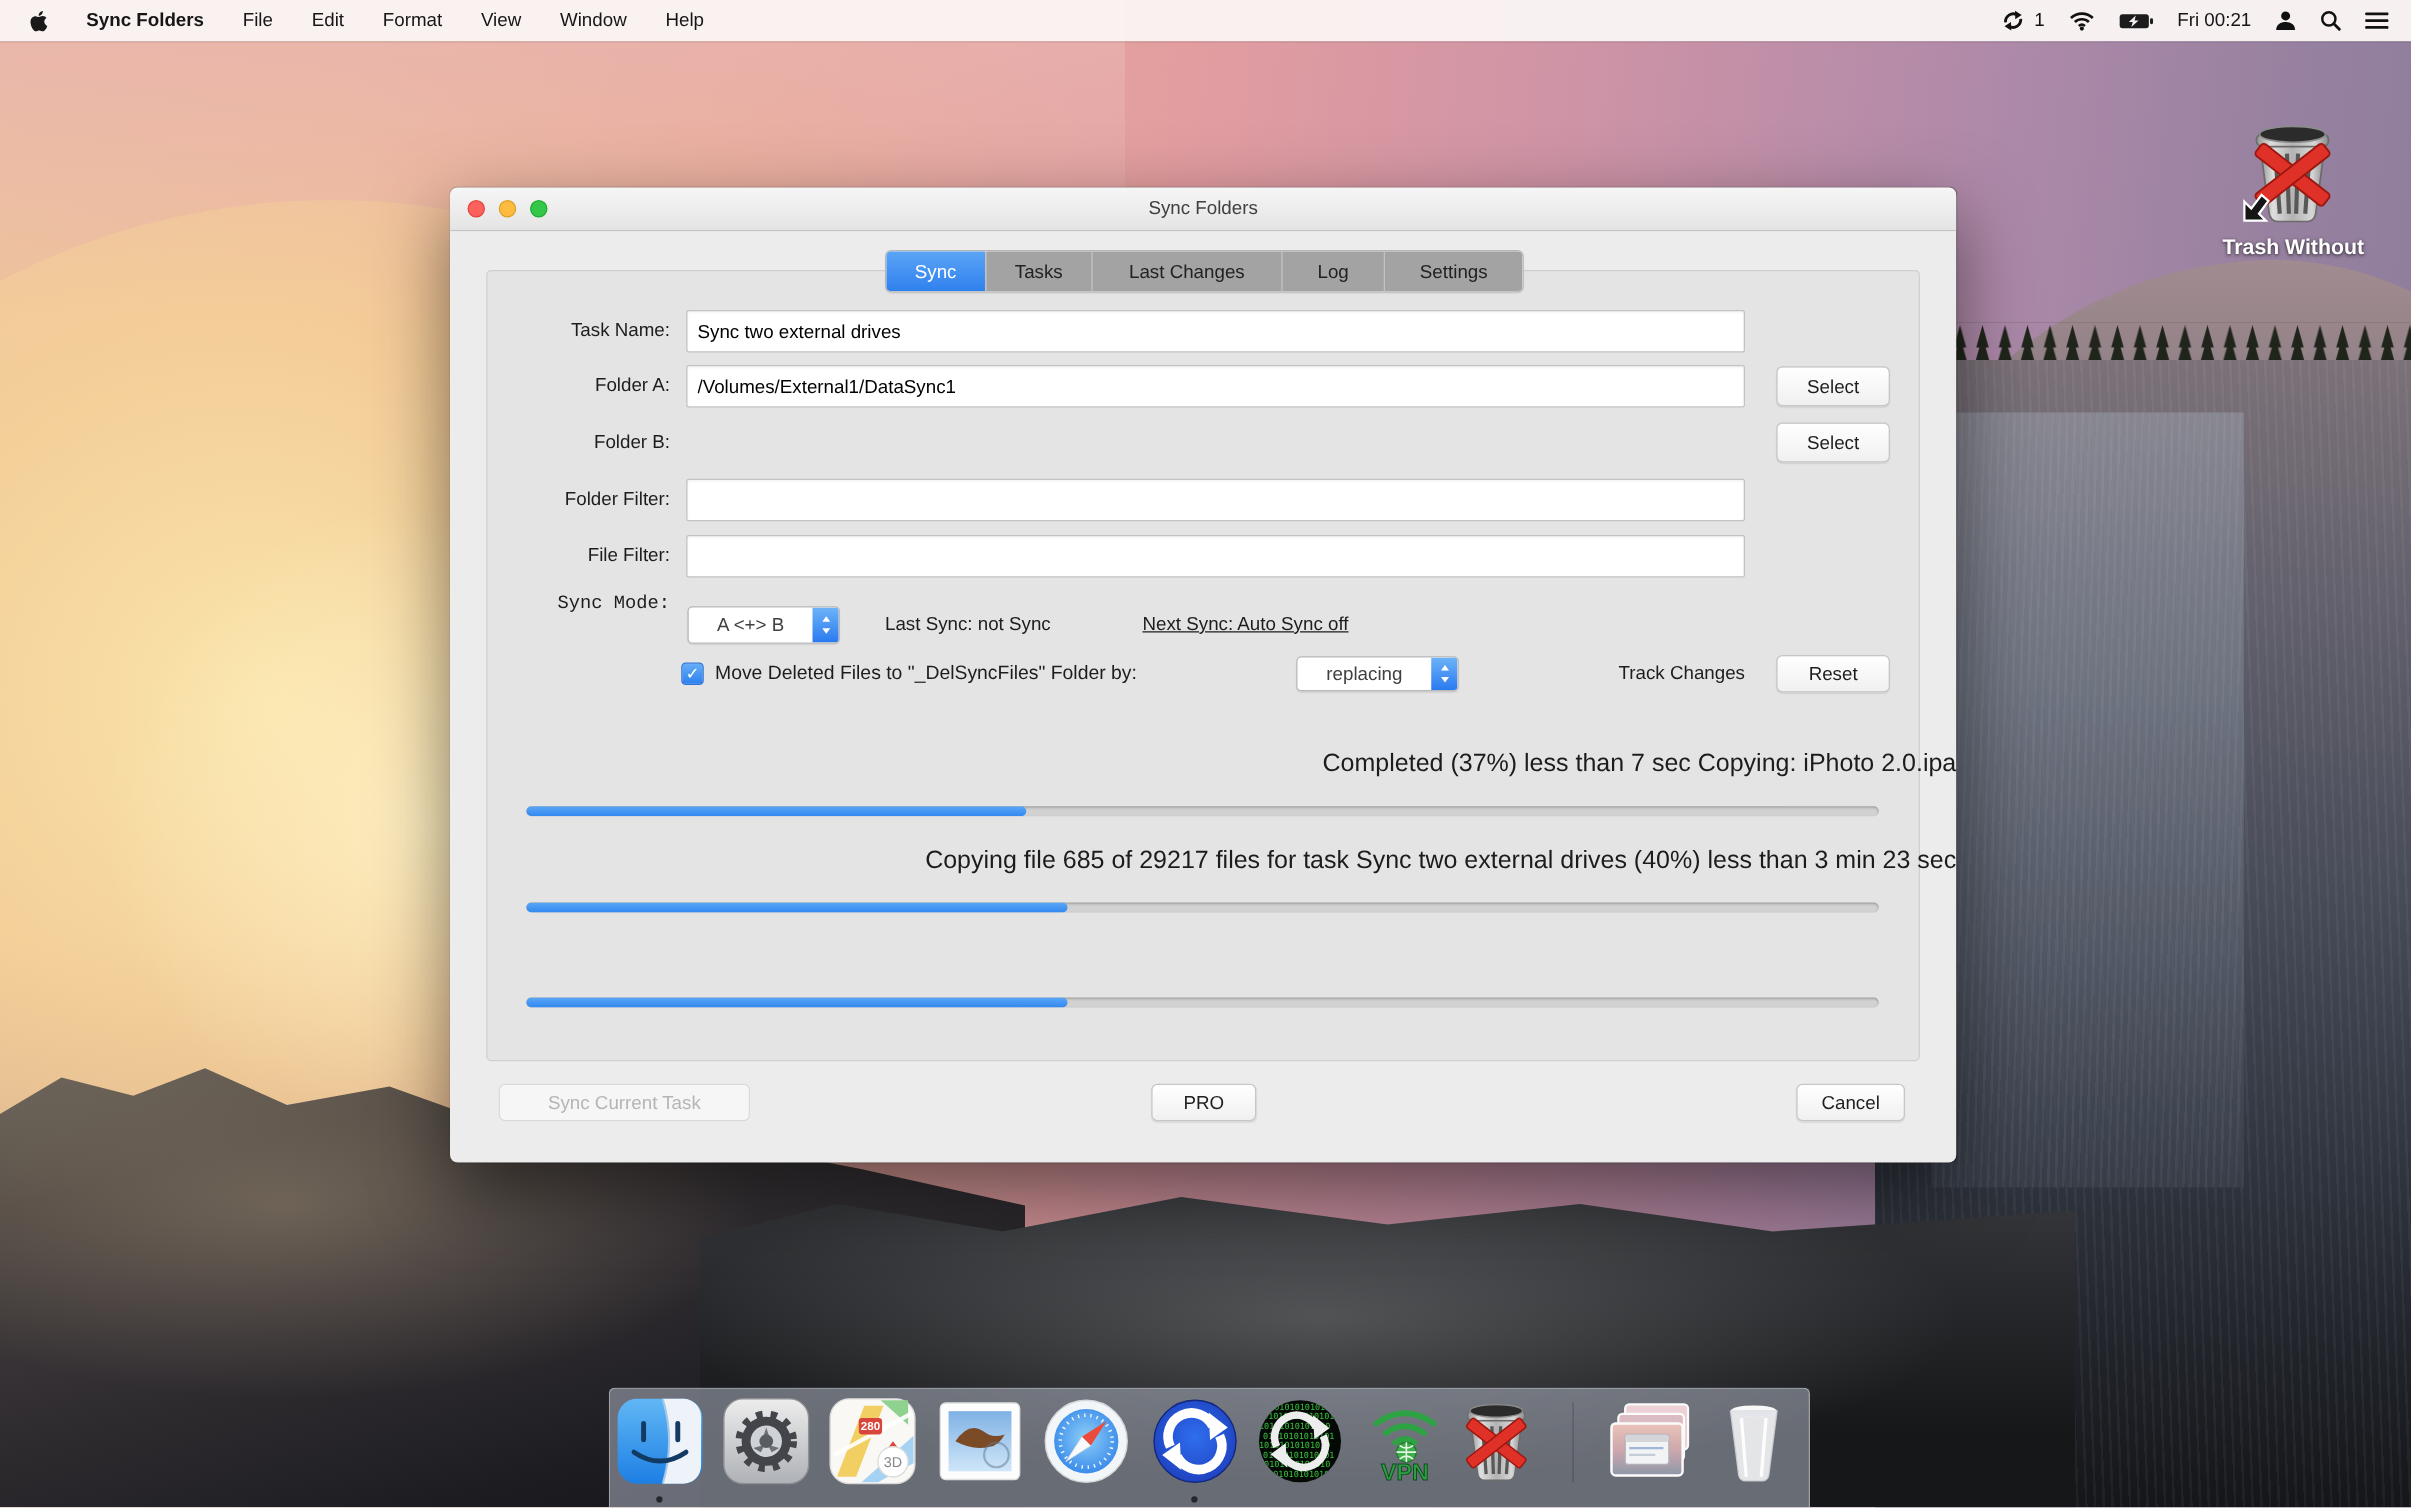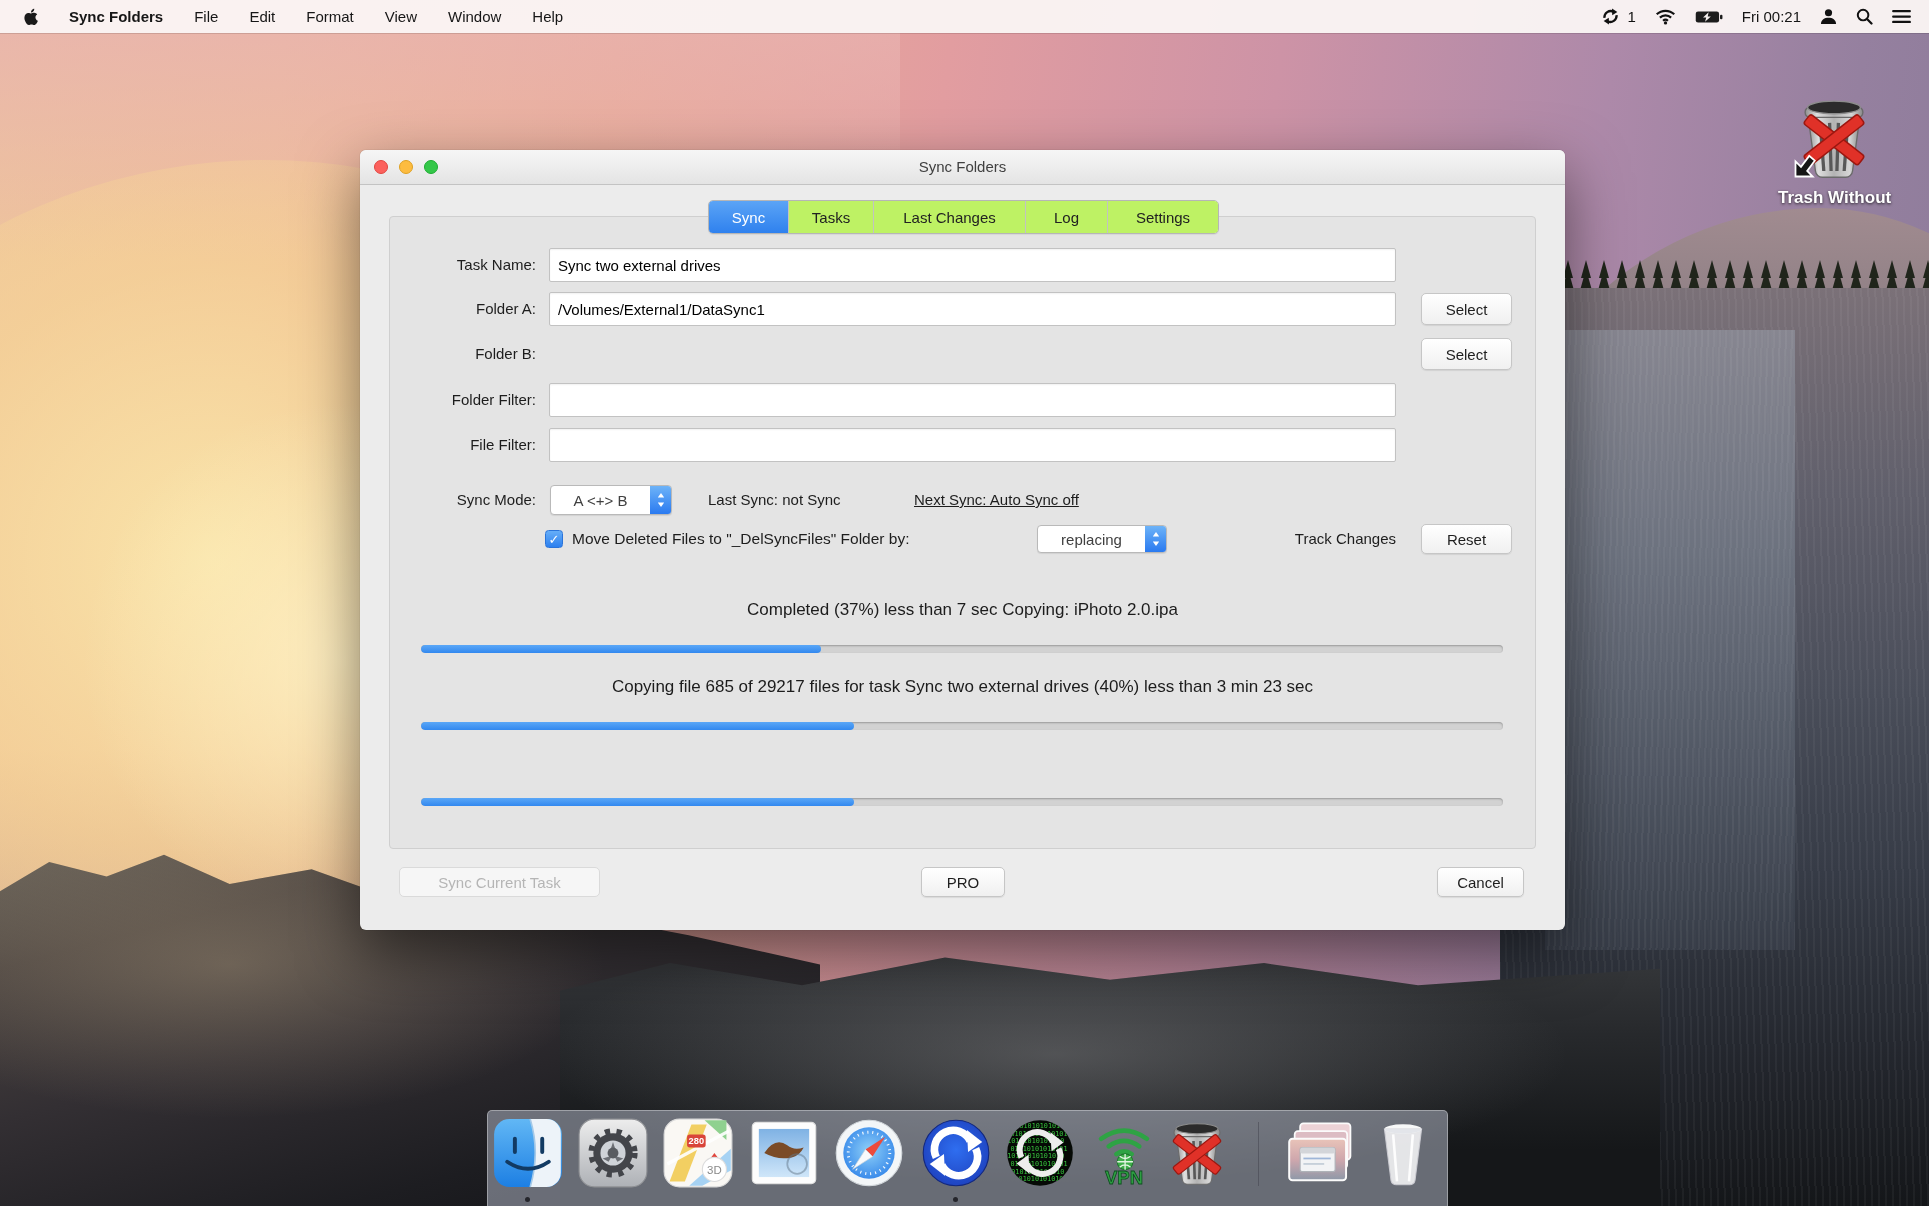--- a/index.html
+++ b/index.html
@@ -67,21 +67,21 @@
   .light.red{background:#fc615d;border:1px solid #e14640;box-sizing:border-box;}
   .light.yellow{background:#fdbc40;border:1px solid #dfa123;box-sizing:border-box;}
   .light.green{background:#34c749;border:1px solid #1ead32;box-sizing:border-box;}
 
   .panel{left:29px;top:66px;width:1147px;height:633px;background:#e4e4e4;
     border:1px solid #cfcfcf;border-radius:4px;box-sizing:border-box;}
 
   .tabs{left:348px;top:50px;display:flex;height:32px;border:1px solid #b6b6b6;border-radius:5px;
     overflow:hidden;background:#fff;box-shadow:0 1px 1px rgba(0,0,0,.06);}
   .tab{display:flex;align-items:center;justify-content:center;font-size:15px;color:#222;
-    border-right:1px solid #c2c2c2;box-sizing:border-box;background:#bef264;cursor:default;}
+    border-right:1px solid #c2c2c2;box-sizing:border-box;background:#a3a3a3;cursor:default;}
   .tab:last-child{border-right:none;}
   .tab:nth-child(1){width:80px;}.tab:nth-child(2){width:85px;}
   .tab:nth-child(3){width:152px;}.tab:nth-child(4){width:82px;}.tab:nth-child(5){width:110px;}
   .tab.selected{background:linear-gradient(#5ba4f6,#2f81ee);color:#fff;}
 
   .flabel{font-size:15px;color:#1d1d1d;text-align:right;width:147px;left:29px;line-height:34px;white-space:nowrap;}
   .field{left:189px;width:847px;height:34px;border:1px solid #c2c2c2;border-radius:2px;background:#fff;
     font-size:15px;color:#000;padding:0 8px;box-sizing:border-box;outline:none;
     font-family:"Liberation Sans","DejaVu Sans",sans-serif;box-shadow:inset 0 1px 2px rgba(0,0,0,.06);}
   .btn{background:linear-gradient(#fff,#f0f0f0);border:1px solid #c6c6c6;border-radius:5px;
@@ -96,21 +96,21 @@
   .dropdown .val{flex:1;font-size:15px;color:#404040;padding:0 6px;text-align:center;white-space:nowrap;}
   .dropdown .cap{width:21px;align-self:stretch;background:linear-gradient(#6db3f8,#2a7af0);
     display:flex;align-items:center;justify-content:center;}
   .inline-text{font-size:15px;color:#1d1d1d;line-height:30px;white-space:nowrap;}
 
   .checkbox{width:18px;height:18px;border-radius:3.5px;border:1px solid #b5b5b5;background:#fff;box-sizing:border-box;
     display:flex;align-items:center;justify-content:center;font-size:13px;color:#fff;}
   .checkbox.checked{background:linear-gradient(#66aef8,#2d80ef);border-color:#2a74da;}
   .checkbox.checked::after{content:"✓";font-weight:bold;}
 
-  .ptext{left:0;width:100%;text-align:center;font-size:17px;color:#1c1c1c;white-space:nowrap;}
+  .ptext{left:0;width:100%;text-align:right;font-size:20px;color:#1c1c1c;white-space:nowrap;}
   .pbar{left:61px;width:1082px;height:8px;background:#d2d2d2;border-radius:4px;
     box-shadow:inset 0 1px 2px rgba(0,0,0,.28);overflow:hidden;}
   .pfill{height:100%;background:linear-gradient(#5aa7f7,#3288ef);border-radius:4px;}
 
   
   .dock{left:487px;top:1110px;width:961px;height:96px;background:rgba(165,170,185,.58);
     border:1px solid rgba(255,255,255,.35);border-bottom:none;border-radius:5px 5px 0 0;z-index:40;box-sizing:border-box;}
   .dock-icon{top:1118px;width:70px;height:70px;z-index:41;}
   .dock-icon svg{width:100%;height:100%;display:block;}
   .dock-sep{left:1258px;top:1122px;width:1px;height:64px;background:rgba(60,60,70,.45);z-index:41;}
@@ -259,21 +259,21 @@
   <div class="abs flabel" style="top:142px;">Folder A:</div>
   <input class="abs field" style="top: 142px;" value="/Volumes/External1/DataSync1">
   <div class="abs btn selbtn" style="top:143px;">Select</div>
   <div class="abs flabel" style="top:187px;">Folder B:</div>
   <div class="abs btn selbtn" style="top:188px;">Select</div>
   <div class="abs flabel" style="top:233px;">Folder Filter:</div>
   <input class="abs field" style="top: 233px;" value="">
   <div class="abs flabel" style="top:278px;">File Filter:</div>
   <input class="abs field" style="top: 278px;" value="">
 
-  <div class="abs flabel" style="top:335px;line-height:30px;">Sync Mode:</div>
+  <div class="abs flabel" style="top:318px;line-height:30px;font-family:Liberation Mono, monospace;">Sync Mode:</div>
   <div class="abs dropdown" style="left:190px;top:335px;width:122px;height:30px;">
     <span class="val">A &lt;+&gt; B</span>
     <span class="cap">
       <svg viewBox="0 0 8 16" width="8" height="16" fill="#fff">
         <path d="M4,1 L7.2,5.4 H0.8 Z"></path>
           <path d="M4,15 L0.8,10.6 H7.2 Z"></path>
       </svg>
     </span>
   </div>
   <div class="abs inline-text" style="left:348px;top:335px;">Last Sync: not Sync</div>

